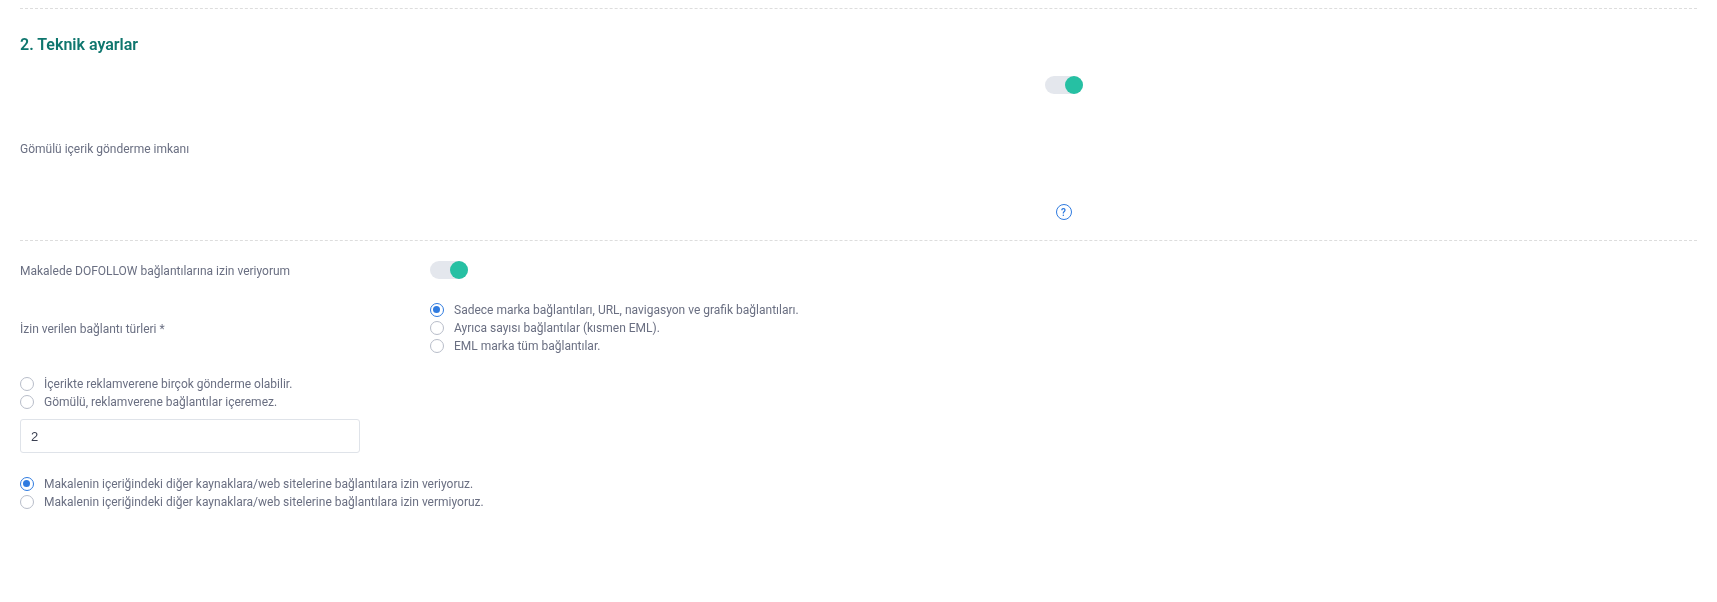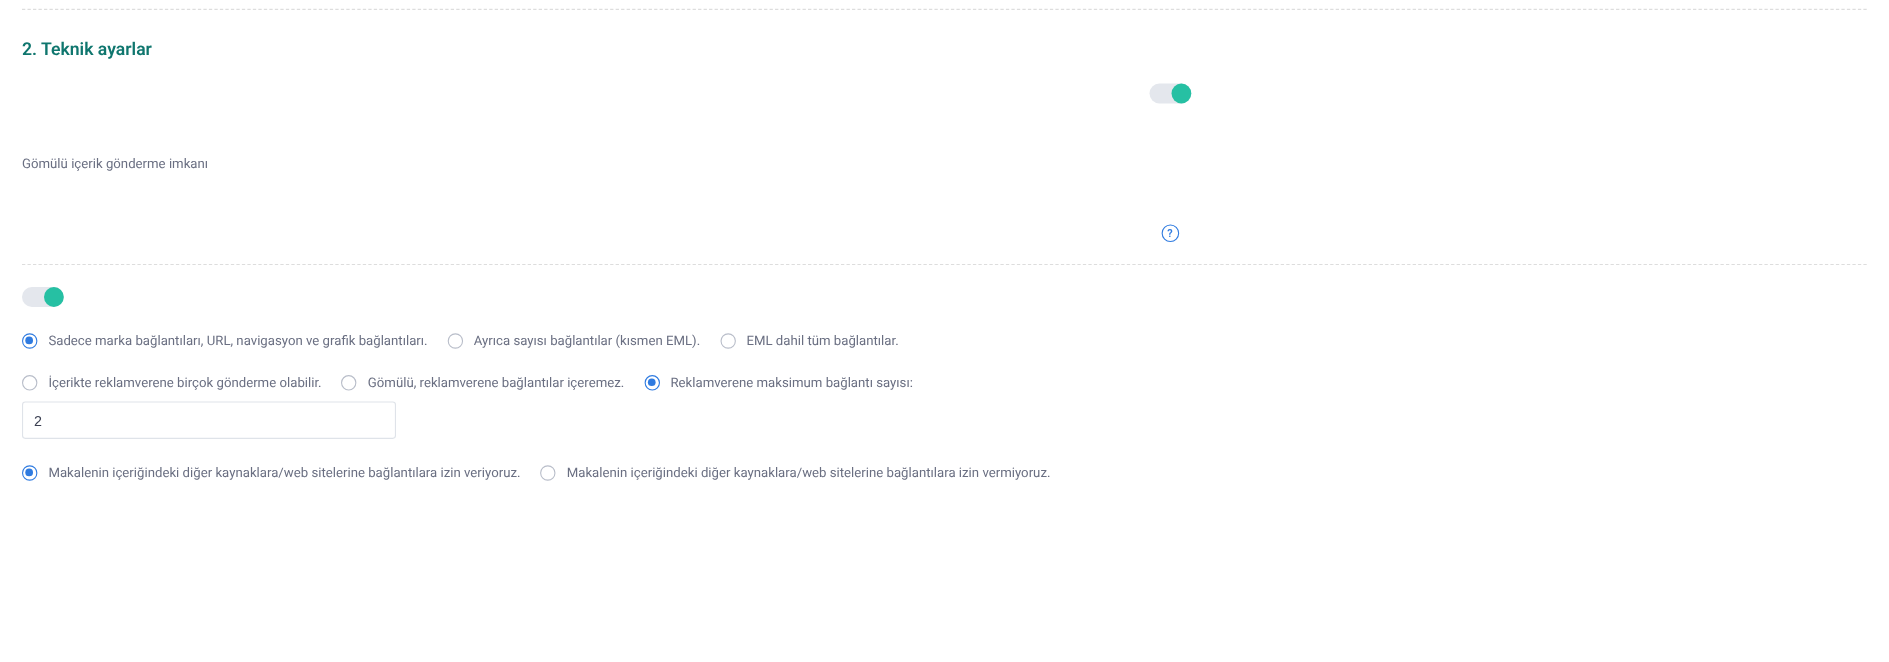--- a/index.html
+++ b/index.html
@@ -74,22 +74,22 @@
       display: inline-flex;
       align-items: center;
       justify-content: center;
       color: #2f7be0;
       font-size: 10px;
       font-weight: 600;
       cursor: pointer;
     }
     .radio-group {
       display: flex;
-      flex-direction: row;
-      gap: 18px;
+      flex-direction: column;
+      gap: 4px;
     }
     .radio-item {
       display: flex;
       align-items: center;
       gap: 10px;
       color: #6a6f82;
       font-size: 12px;
       cursor: pointer;
     }
     .radio-dot {
@@ -139,58 +139,56 @@
     <div class="form-control control-inline">
       <div class="toggle on"></div>
       <span class="help-icon">?</span>
     </div>
   </div>
 
 
   <hr class="divider">
 
   <div class="form-row">
+    <div class="form-label">Makalede DOFOLLOW bağlantılarına izin veriyorum</div>
     <div class="form-control">
       <div class="toggle on"></div>
     </div>
   </div>
 
   <div class="form-row">
+    <div class="form-label">İzin verilen bağlantı türleri *</div>
     <div class="form-control">
       <div class="radio-group">
         <label class="radio-item">
           <span class="radio-dot selected"></span>
           <span>Sadece marka bağlantıları, URL, navigasyon ve grafik bağlantıları.</span>
         </label>
         <label class="radio-item">
           <span class="radio-dot"></span>
           <span>Ayrıca sayısı bağlantılar (kısmen EML).</span>
         </label>
         <label class="radio-item">
           <span class="radio-dot"></span>
-          <span>EML dahil tüm bağlantılar.</span>
+          <span>EML marka tüm bağlantılar.</span>
         </label>
       </div>
     </div>
   </div>
 
   <div class="form-row">
     <div class="form-control">
       <div class="radio-group">
         <label class="radio-item">
           <span class="radio-dot"></span>
           <span>İçerikte reklamverene birçok gönderme olabilir.</span>
         </label>
         <label class="radio-item">
           <span class="radio-dot"></span>
           <span>Gömülü, reklamverene bağlantılar içeremez.</span>
-        </label>
-        <label class="radio-item">
-          <span class="radio-dot selected"></span>
-          <span>Reklamverene maksimum bağlantı sayısı:</span>
         </label>
       </div>
       <input class="text-input" type="text" value="2" style="">
     </div>
   </div>
 
   <div class="form-row">
     <div class="form-control">
       <div class="radio-group">
         <label class="radio-item">

